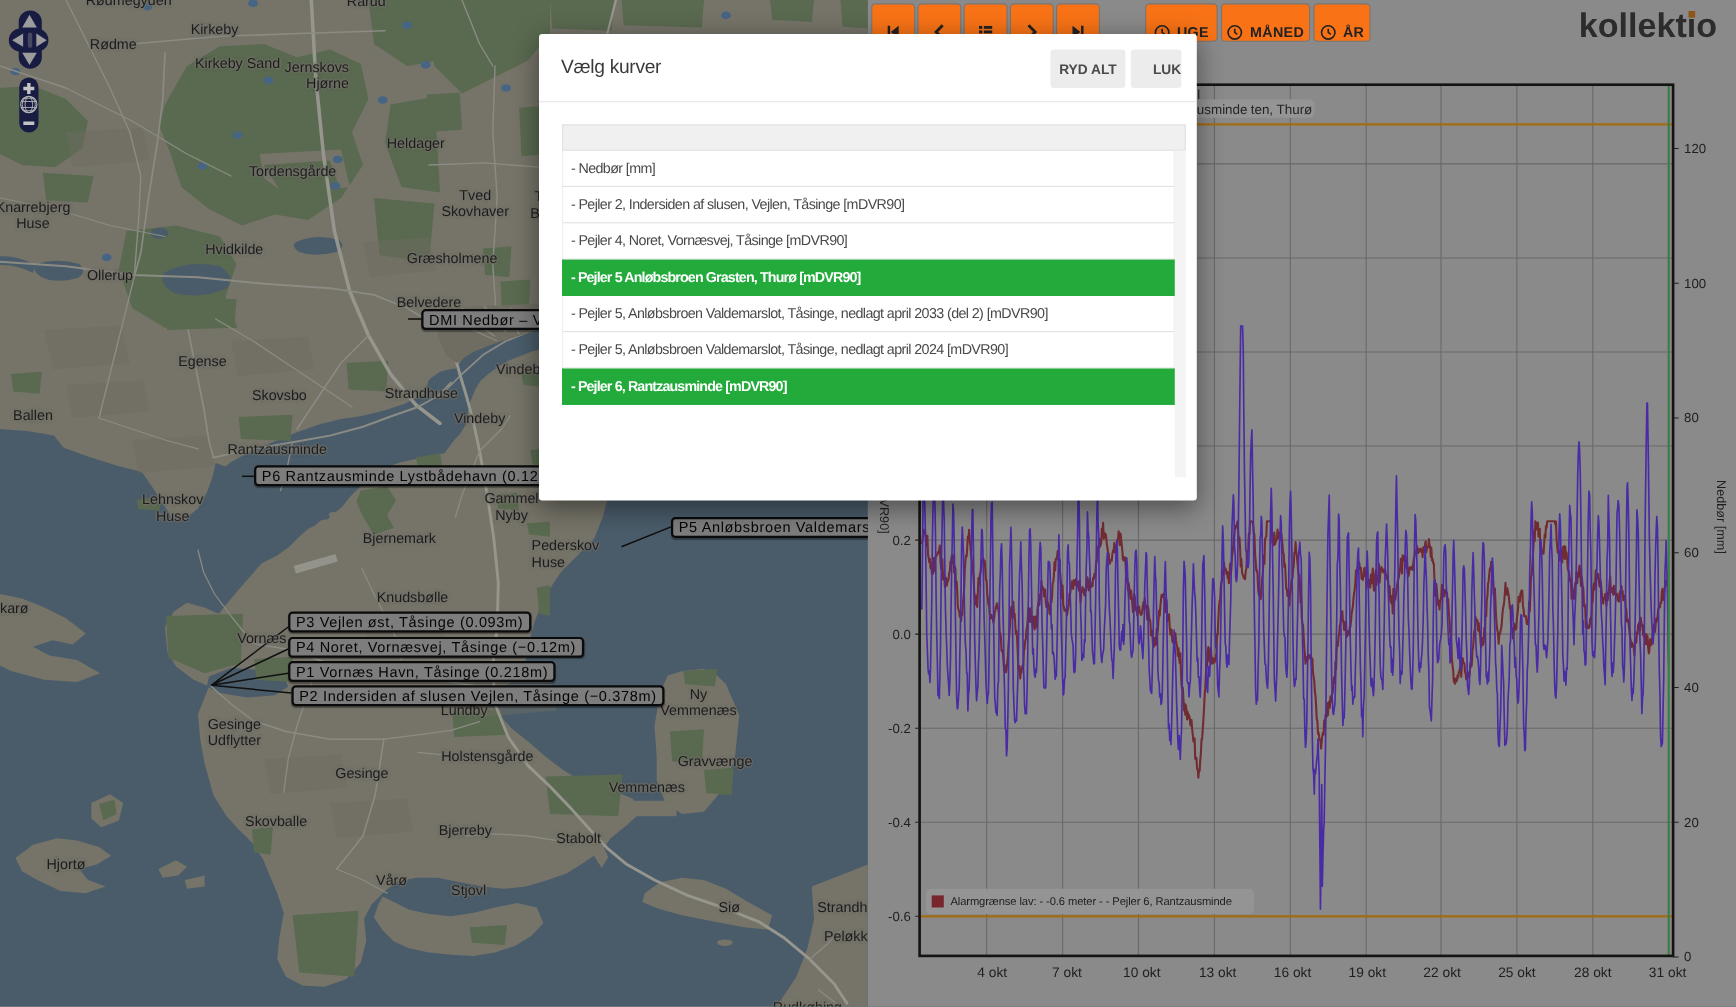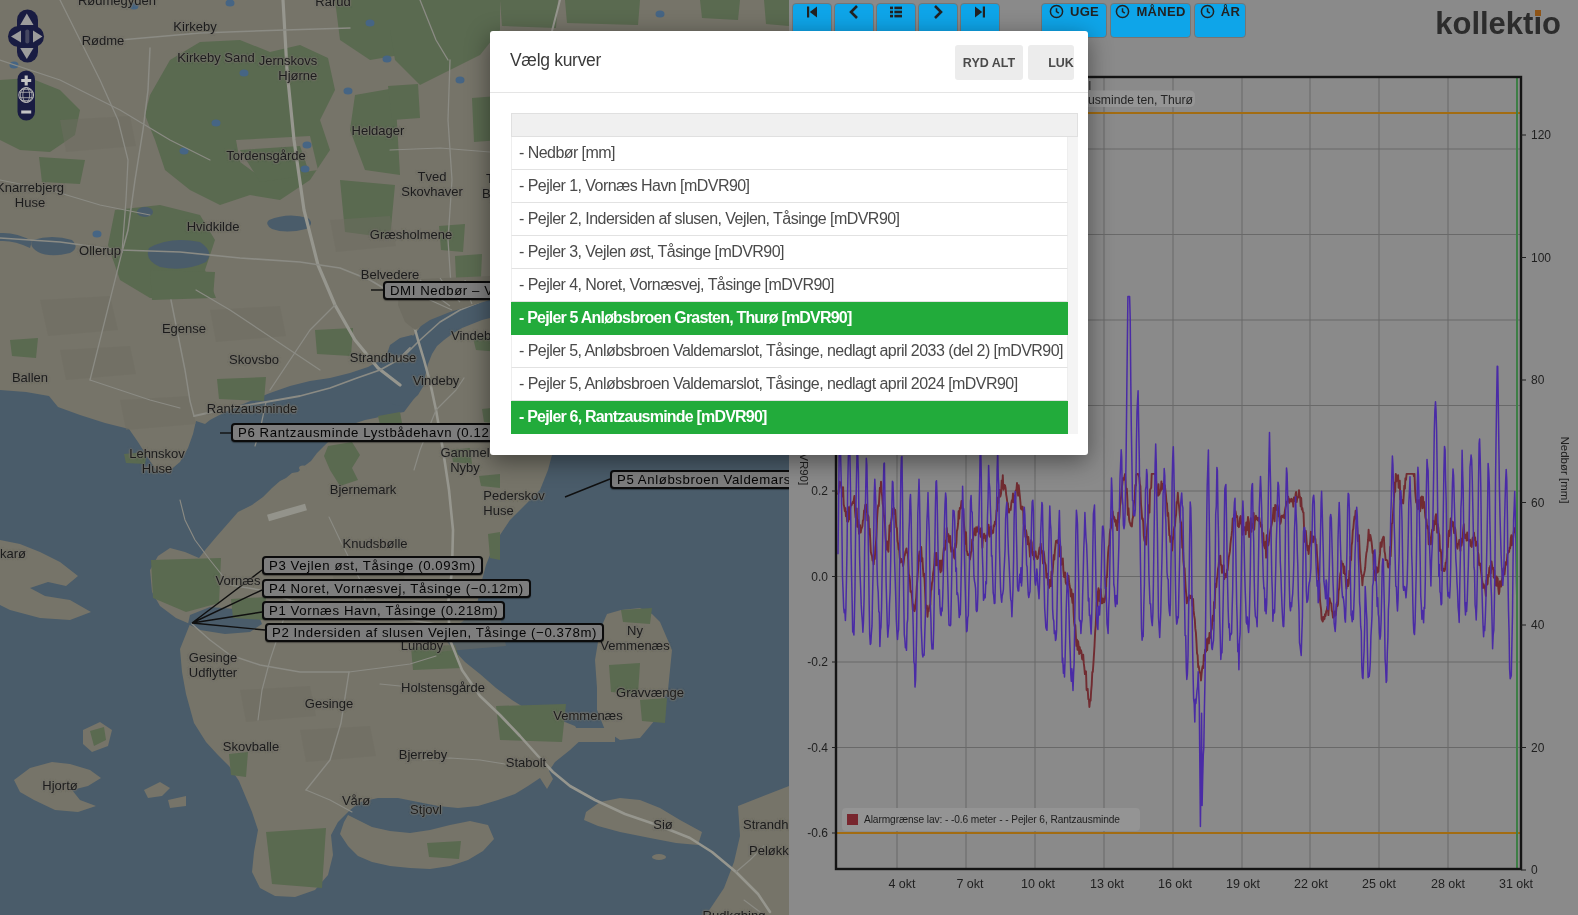--- a/index.html
+++ b/index.html
@@ -8,38 +8,38 @@
 #map > svg { position:absolute; left:0; top:0; }
 .leaders { position:absolute; left:0; top:0; }
 .mlbl { position:absolute; color:#1c1c1c; font-size:13px; line-height:1.12; white-space:nowrap;
   text-shadow:0 0 2px #74726a, 0 0 2px #74726a, 0 0 2px #74726a, 0 0 3px #74726a; }
 .tbox { position:absolute; background:#7d7d7d; border:2px solid #0b0b0b; border-radius:4px;
   color:#050505; font-size:13.2px; letter-spacing:0.6px; line-height:15px; padding:0 5px; white-space:nowrap; height:19px;
   box-shadow:0 1px 1px rgba(0,0,0,0.35); }
 .navctl { position:absolute; left:8px; top:2px; }
 #rpanel { position:absolute; left:789px; top:0; width:789px; height:915px; }
 #rpanel > svg { position:absolute; left:0; top:0; }
-.tbtn { position:absolute; top:3px; height:35px; background:#0ea5e9; border:1px solid #757575;
-  border-radius:4px; display:flex; align-items:flex-start; justify-content:center; }
+.tbtn { position:absolute; top:3px; height:35px; background:#f97316; border:1px solid #757575;
+  border-radius:4px; display:flex; align-items:flex-end; justify-content:center; }
 .tbtn.txt { font-size:13px; font-weight:bold; color:#222; letter-spacing:0.3px; }
 .logo { position:absolute; top:6px; right:17px; font-size:31px; font-weight:bold; color:#2e2e2e;
   letter-spacing:0px; color:#2c2c2c; }
 .li { position:relative; }
 .ldot { position:absolute; left:2px; top:4px; width:6px; height:6px; background:#8f5517; }
 .modal { position:absolute; left:490px; top:31px; width:598px; height:424px; background:#fff;
   border-radius:3px; box-shadow:0 6px 24px rgba(0,0,0,0.45); }
 .mhead { position:absolute; left:0; top:0; right:0; height:62px; border-bottom:1px solid #e5e5e5; }
 .mtitle { position:absolute; left:20px; top:19px; font-size:17.5px; letter-spacing:-0.3px; color:#3a3a3a; }
 .mbtns { position:absolute; right:14px; top:14px; display:flex; gap:5px; }
 .mbtn { height:35px; background:#ececec; border-radius:3px; display:flex; align-items:center;
   justify-content:center; font-size:12.5px; font-weight:bold; color:#4a4a4a; }
 .mlist { position:absolute; left:21px; top:82px; width:567px; }
 .mlhead { height:24px; background:#f0f0f0; border:1px solid #e0e0e0; }
 .mrows { width:557px; }
-.mrow { height:33px; line-height:32px; font-size:16px; letter-spacing:-0.55px; color:#4a4a4a; padding-left:7px;
+.mrow { height:33px; line-height:32px; font-size:13px; letter-spacing:-0.55px; color:#4a4a4a; padding-left:7px;
   border-bottom:1px solid #e2e2e2; border-left:1px solid #eee; border-right:1px solid #eee;
   white-space:nowrap; overflow:hidden; }
 .mrow.sel { background:#22ab3b; color:#fff; font-weight:bold; letter-spacing:-0.8px; border-color:#22ab3b; }
 .mscroll { position:absolute; right:0; top:24px; width:10px; height:297px; background:#f4f4f4; }
 </style></head>
 <body>
 <div id="rpanel">
     <svg width="789" height="915" viewBox="789 0 789 915">
       <rect x="789" y="0" width="789" height="915" fill="#8a8a8a"></rect>
       <line x1="897" y1="77" x2="897" y2="869" stroke="#696969" stroke-width="1"></line>
@@ -387,23 +387,21 @@
     <div class="mtitle">Vælg kurver</div>
     <div class="mbtns">
         <div class="mbtn" style="width:68px;">RYD ALT</div>
         <div class="mbtn" style="width:46px;padding-left:20px;">LUK</div>
       </div>
   </div>
   <div class="mlist">
     <div class="mlhead"></div>
     <div class="mrows">
         <div class="mrow">- Nedbør [mm]</div>
-        <div class="mrow">- Pejler 1, Vornæs Havn [mDVR90]</div>
         <div class="mrow">- Pejler 2, Indersiden af slusen, Vejlen, Tåsinge [mDVR90]</div>
-        <div class="mrow">- Pejler 3, Vejlen øst, Tåsinge [mDVR90]</div>
         <div class="mrow">- Pejler 4, Noret, Vornæsvej, Tåsinge [mDVR90]</div>
         <div class="mrow sel">- Pejler 5 Anløbsbroen Grasten, Thurø [mDVR90]</div>
         <div class="mrow">- Pejler 5, Anløbsbroen Valdemarslot, Tåsinge, nedlagt april 2033 (del 2) [mDVR90]</div>
         <div class="mrow">- Pejler 5, Anløbsbroen Valdemarslot, Tåsinge, nedlagt april 2024 [mDVR90]</div>
         <div class="mrow sel">- Pejler 6, Rantzausminde [mDVR90]</div>
       </div>
     <div class="mscroll"></div>
   </div>
 </div>
 </body></html>

